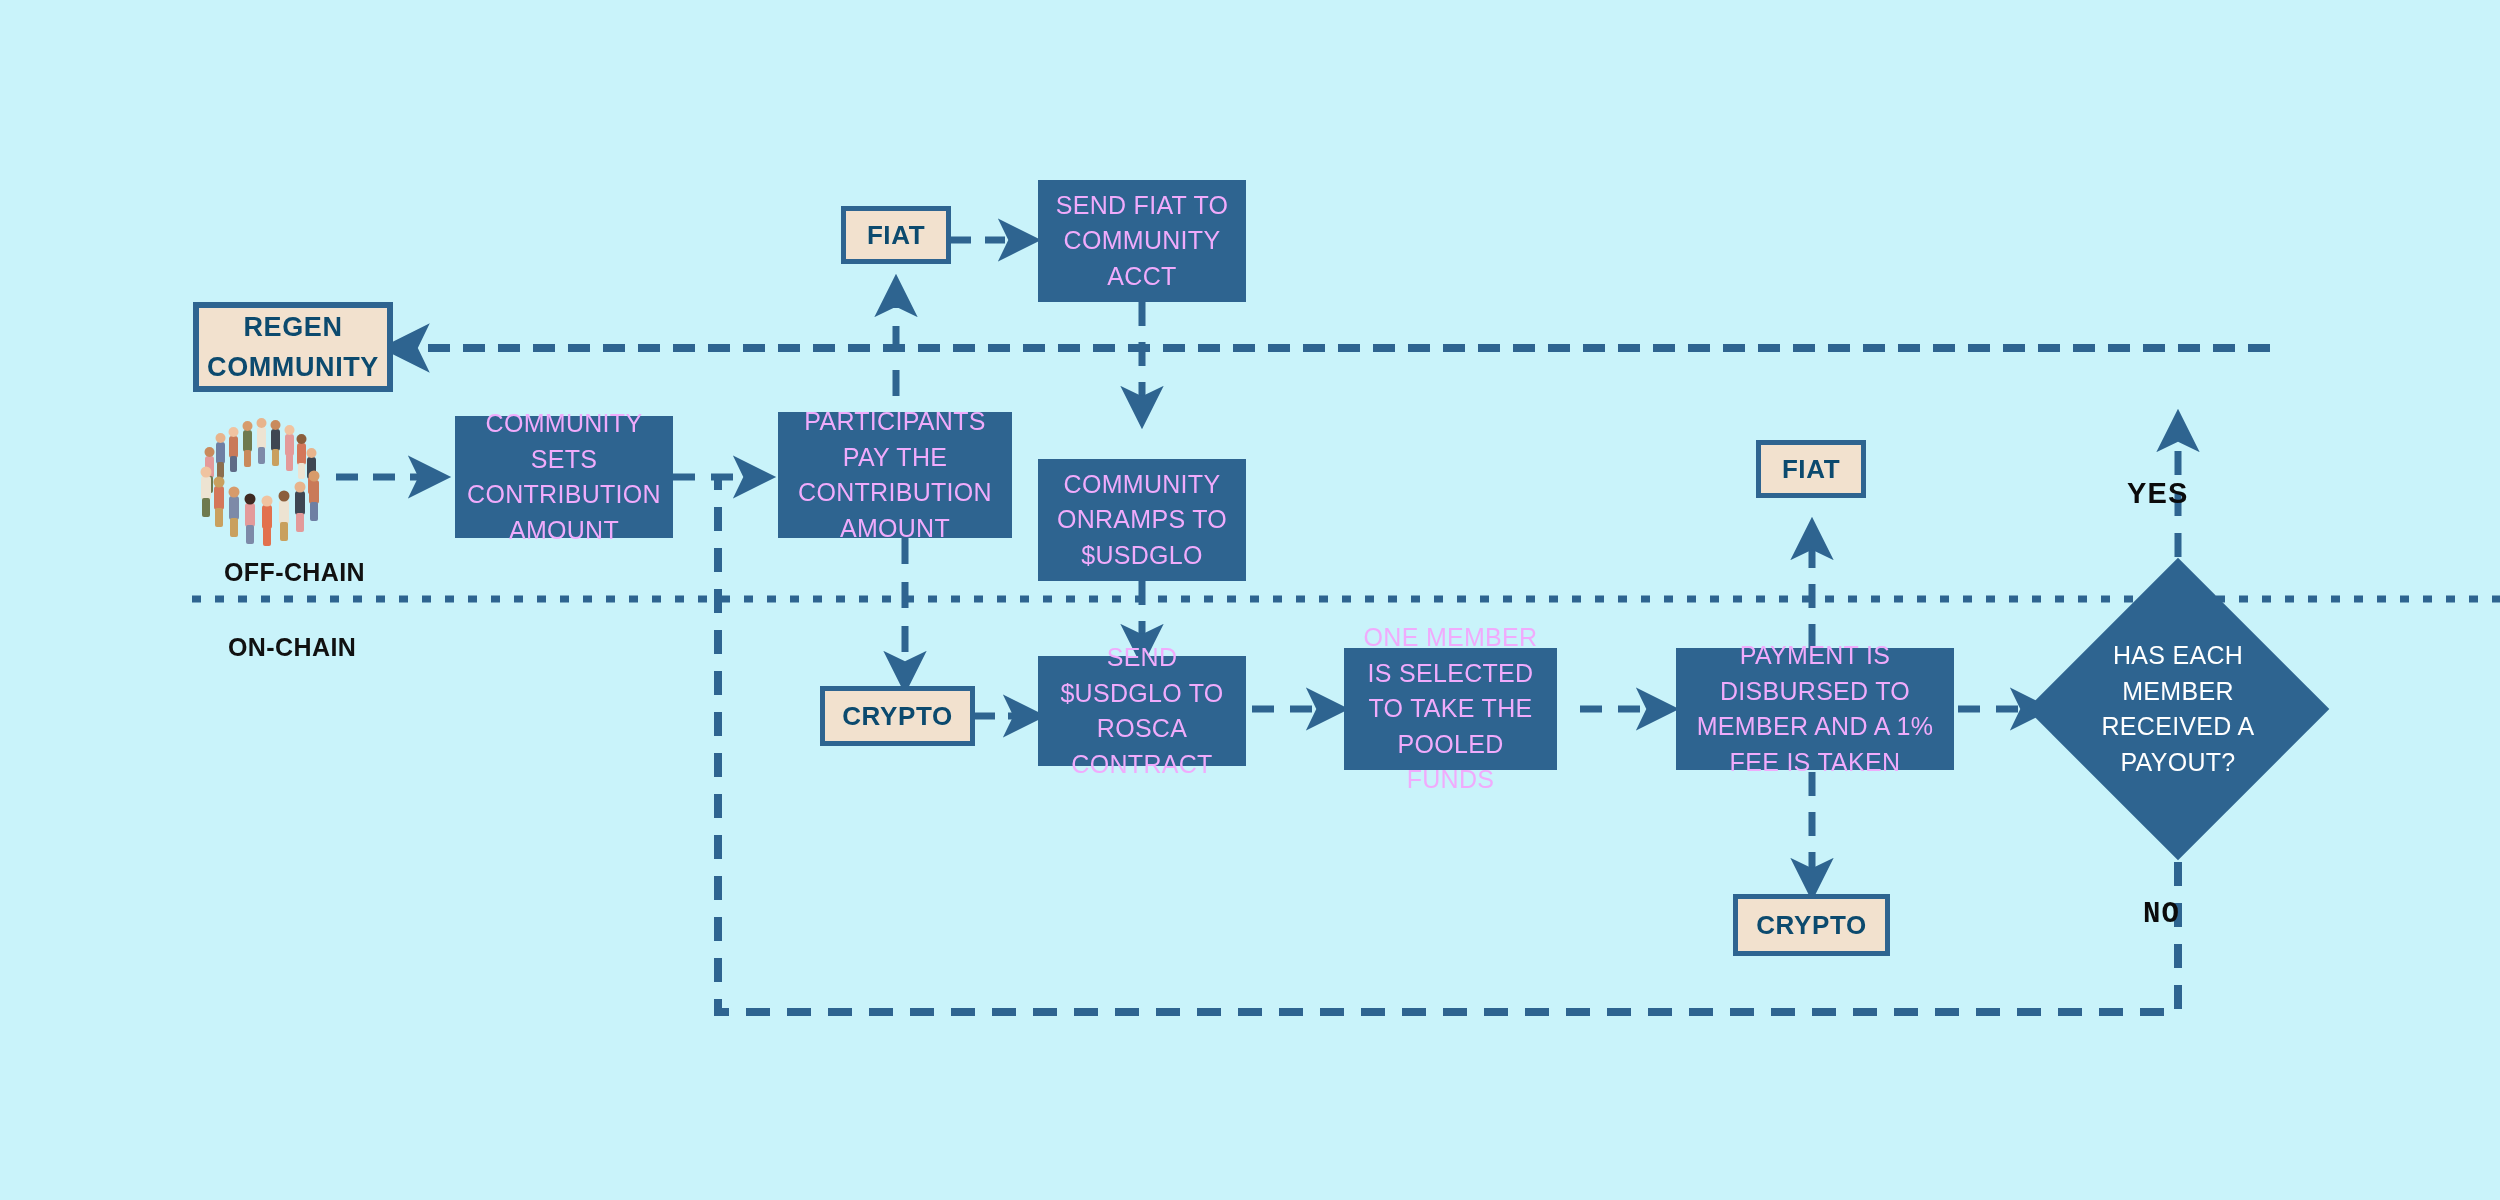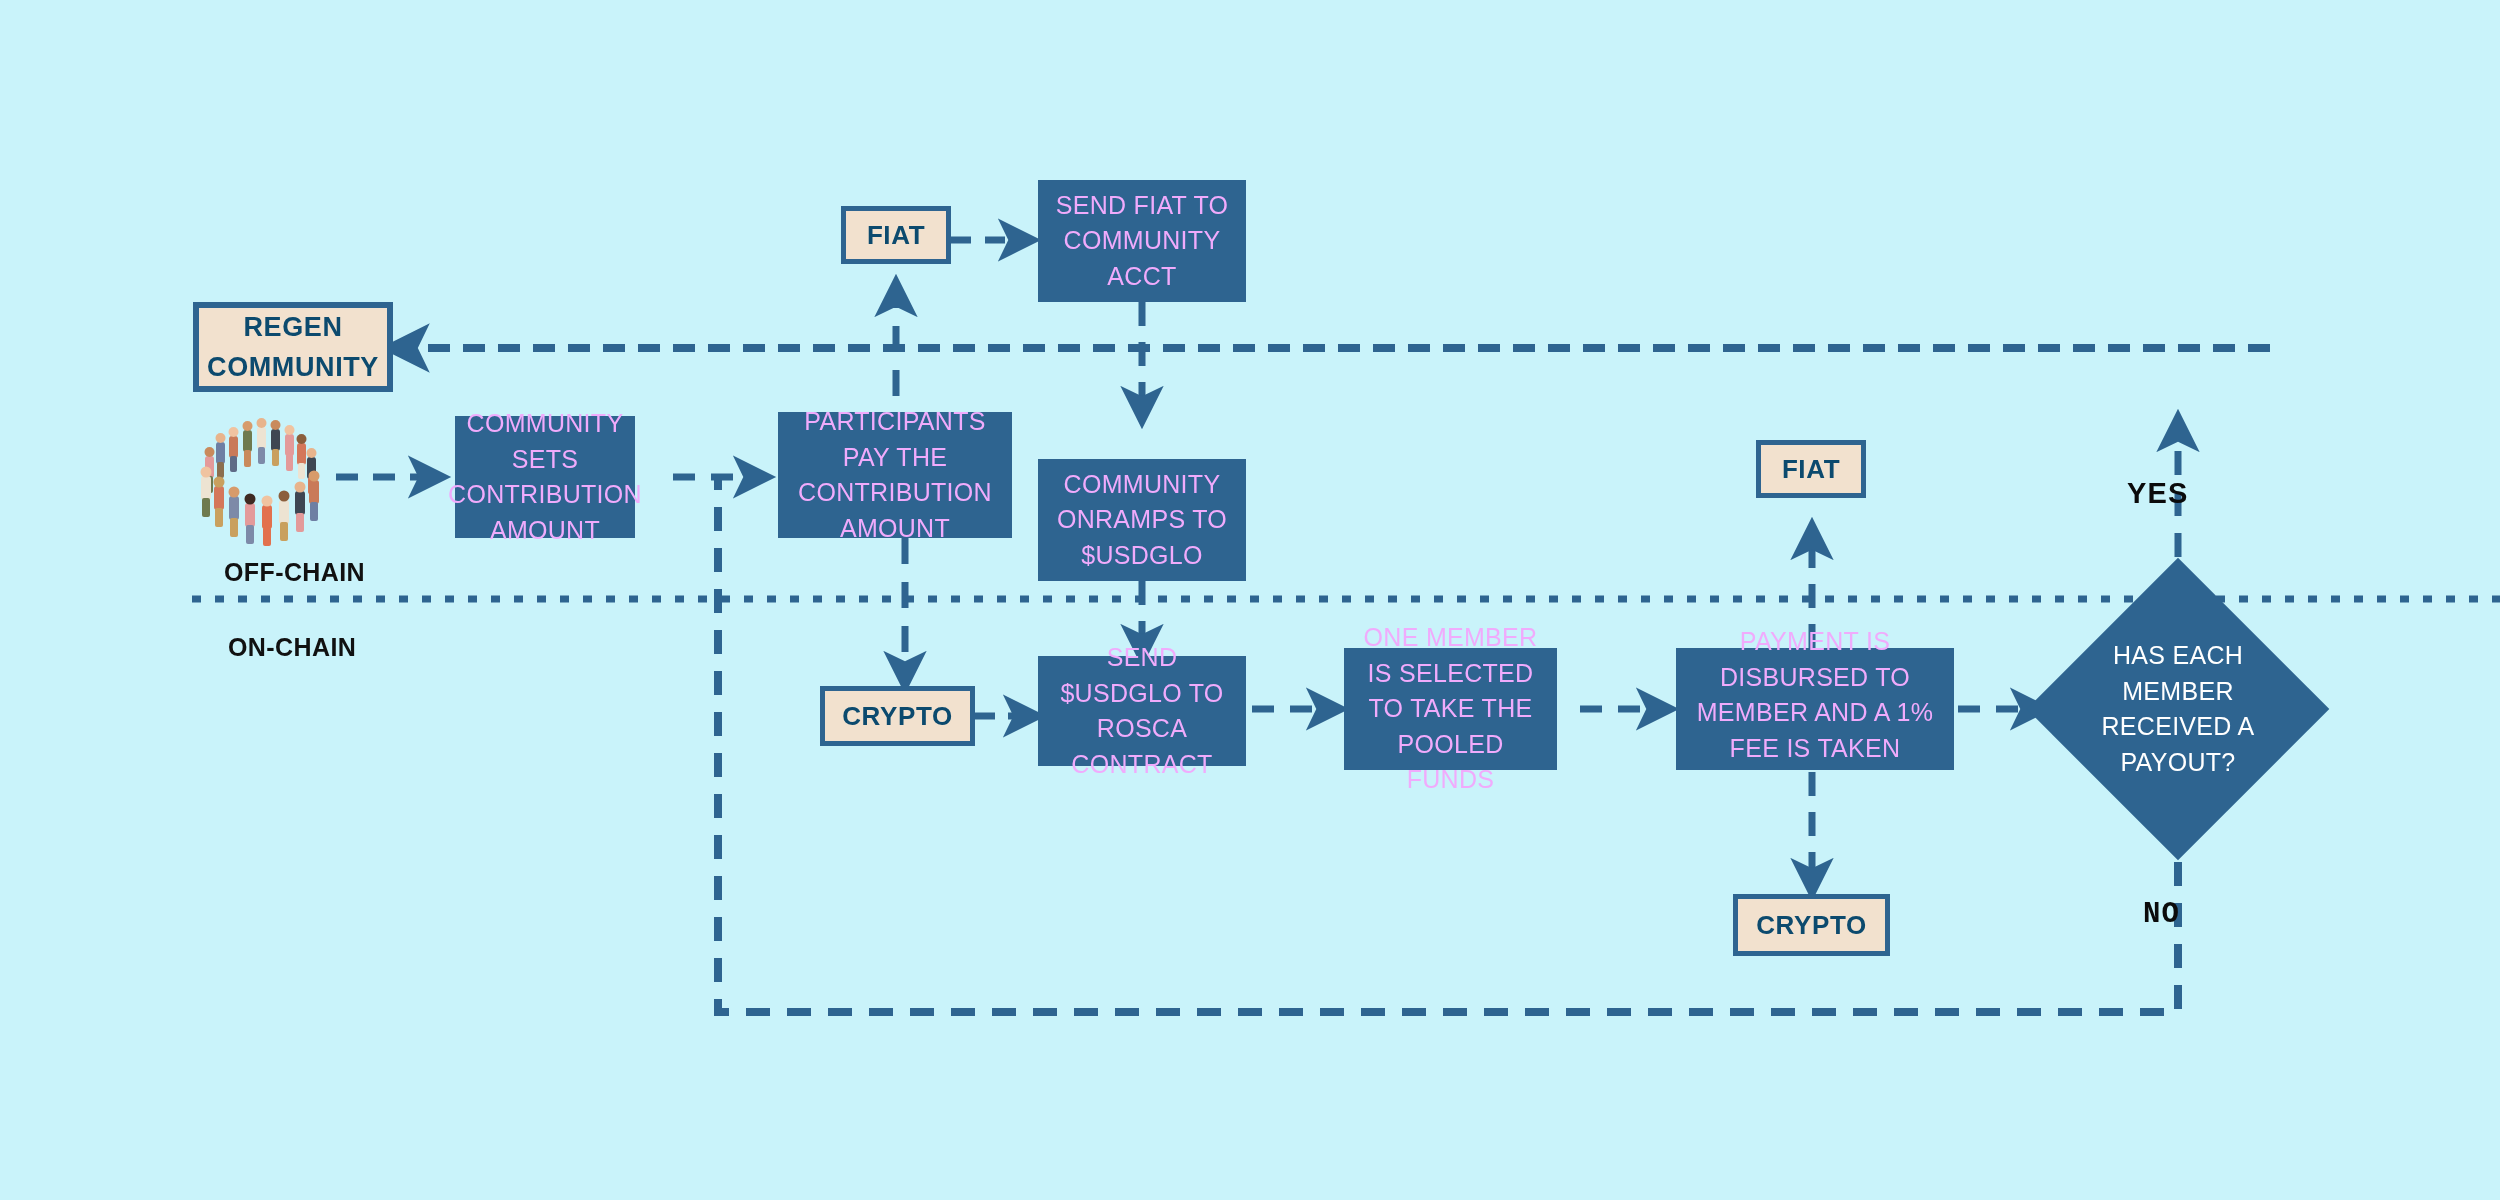--- a/index.html
+++ b/index.html
@@ -242,21 +242,21 @@
           <rect x="118" y="90" width="8" height="19" rx="2" fill="#6E7FA3"></rect>
         </g>
       </g>
     </svg>
   </div>
 
   <div class="node tag big" style="left:193px; top:302px; width:200px; height:90px;">
     <span>REGEN COMMUNITY</span>
   </div>
 
-  <div class="node proc" style="left:455px; top:416px; width:180px; height:122px;">
+  <div class="node proc" style="left:455px; top:416px; width:218px; height:122px;">
     <span>COMMUNITY SETS CONTRIBUTION AMOUNT</span>
   </div>
 
   <div class="node proc" style="left:778px; top:412px; width:234px; height:126px;">
     <span>PARTICIPANTS PAY THE CONTRIBUTION AMOUNT</span>
   </div>
 
   <div class="node tag" style="left:841px; top:206px; width:110px; height:58px;">
     <span>FIAT</span>
   </div>
@@ -274,21 +274,21 @@
   </div>
 
   <div class="node proc" style="left:1038px; top:656px; width:208px; height:110px;">
     <span>SEND $USDGLO TO ROSCA CONTRACT</span>
   </div>
 
   <div class="node proc" style="left:1344px; top:648px; width:213px; height:122px;">
     <span>ONE MEMBER IS SELECTED TO TAKE THE POOLED FUNDS</span>
   </div>
 
-  <div class="node proc" style="left:1676px; top:648px; width:278px; height:122px;align-items:flex-end;">
+  <div class="node proc" style="left:1676px; top:648px; width:278px; height:122px;">
     <span>PAYMENT IS DISBURSED TO MEMBER AND A 1% FEE IS TAKEN</span>
   </div>
 
   <div class="node tag" style="left:1756px; top:440px; width:110px; height:58px;">
     <span>FIAT</span>
   </div>
 
   <div class="node tag" style="left:1733px; top:894px; width:157px; height:62px;">
     <span>CRYPTO</span>
   </div>

